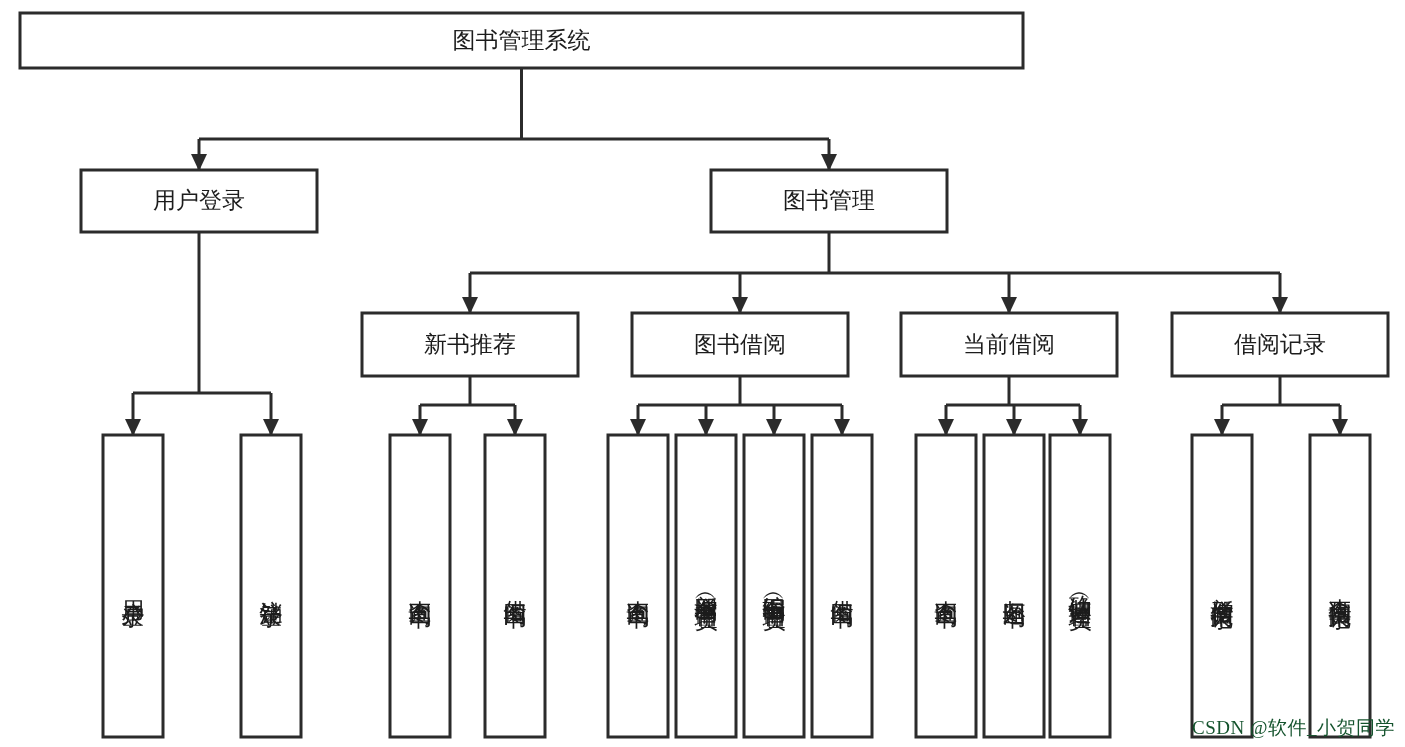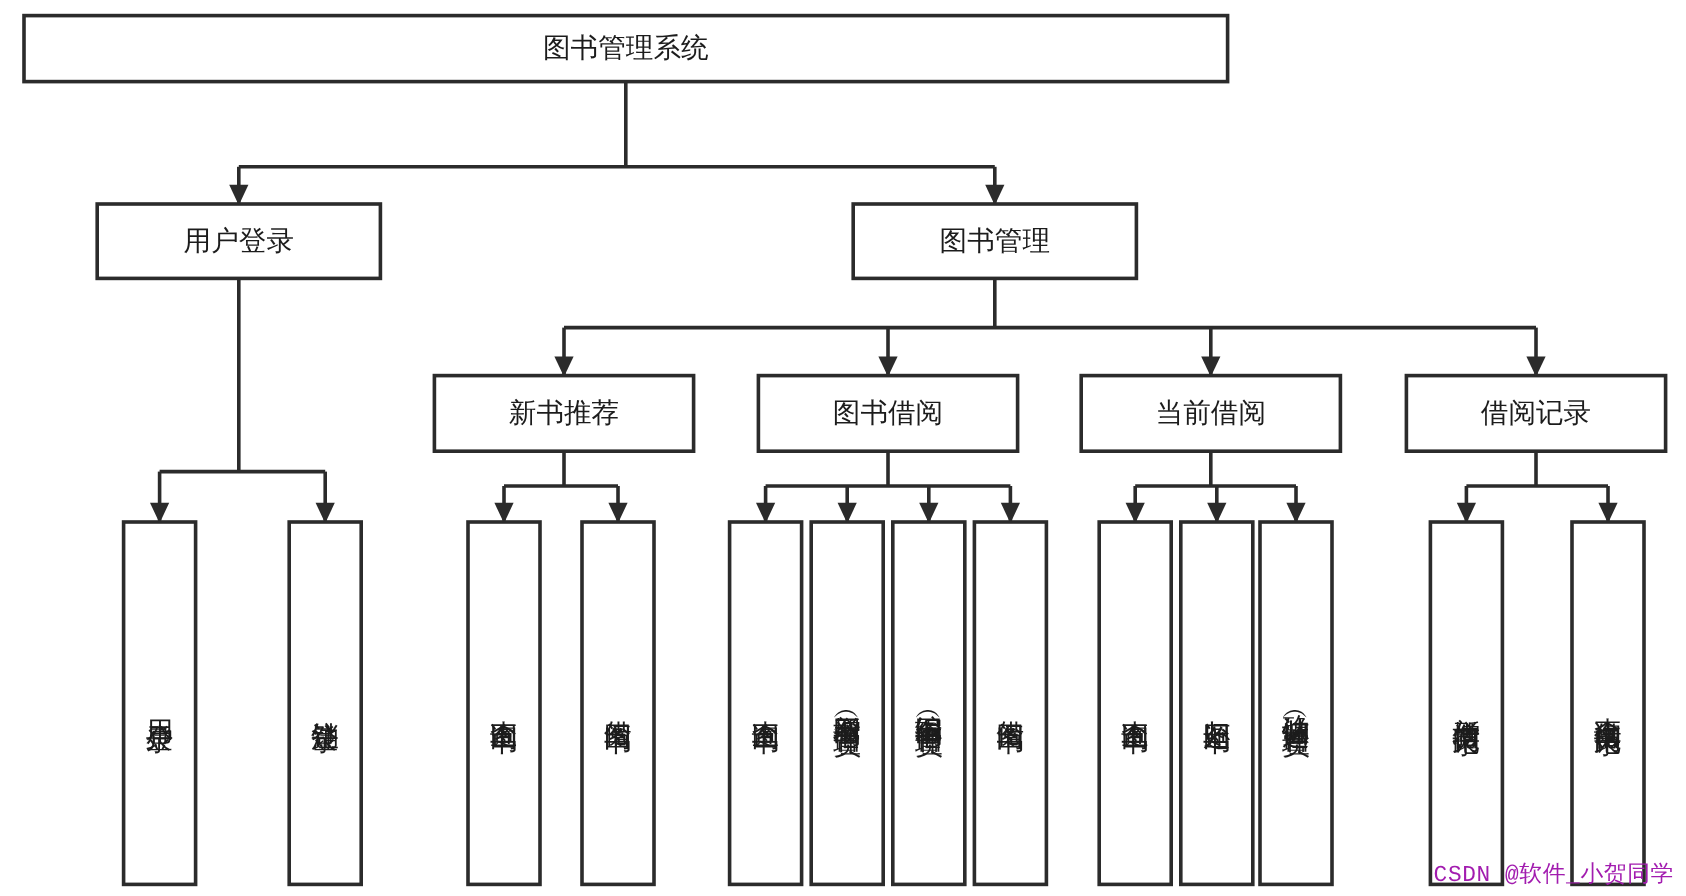--- a/index.html
+++ b/index.html
@@ -62,23 +62,23 @@
     align-items: center;
     justify-content: center;
     text-align: center;
     white-space: nowrap;
     pointer-events: none;
   }
   .watermark {
     position: absolute;
     right: 10px;
     bottom: 6px;
-    font-family: Liberation Mono, monospace;
+    font-family: Liberation Serif, serif;
     font-size: 19px;
-    color: #a21caf;
+    color: #14532d;
     letter-spacing: 0.5px;
     white-space: nowrap;
     text-align: right;
   }
 </style>
 </head>
 <body>
 
 <div id="diagram-root">
 

